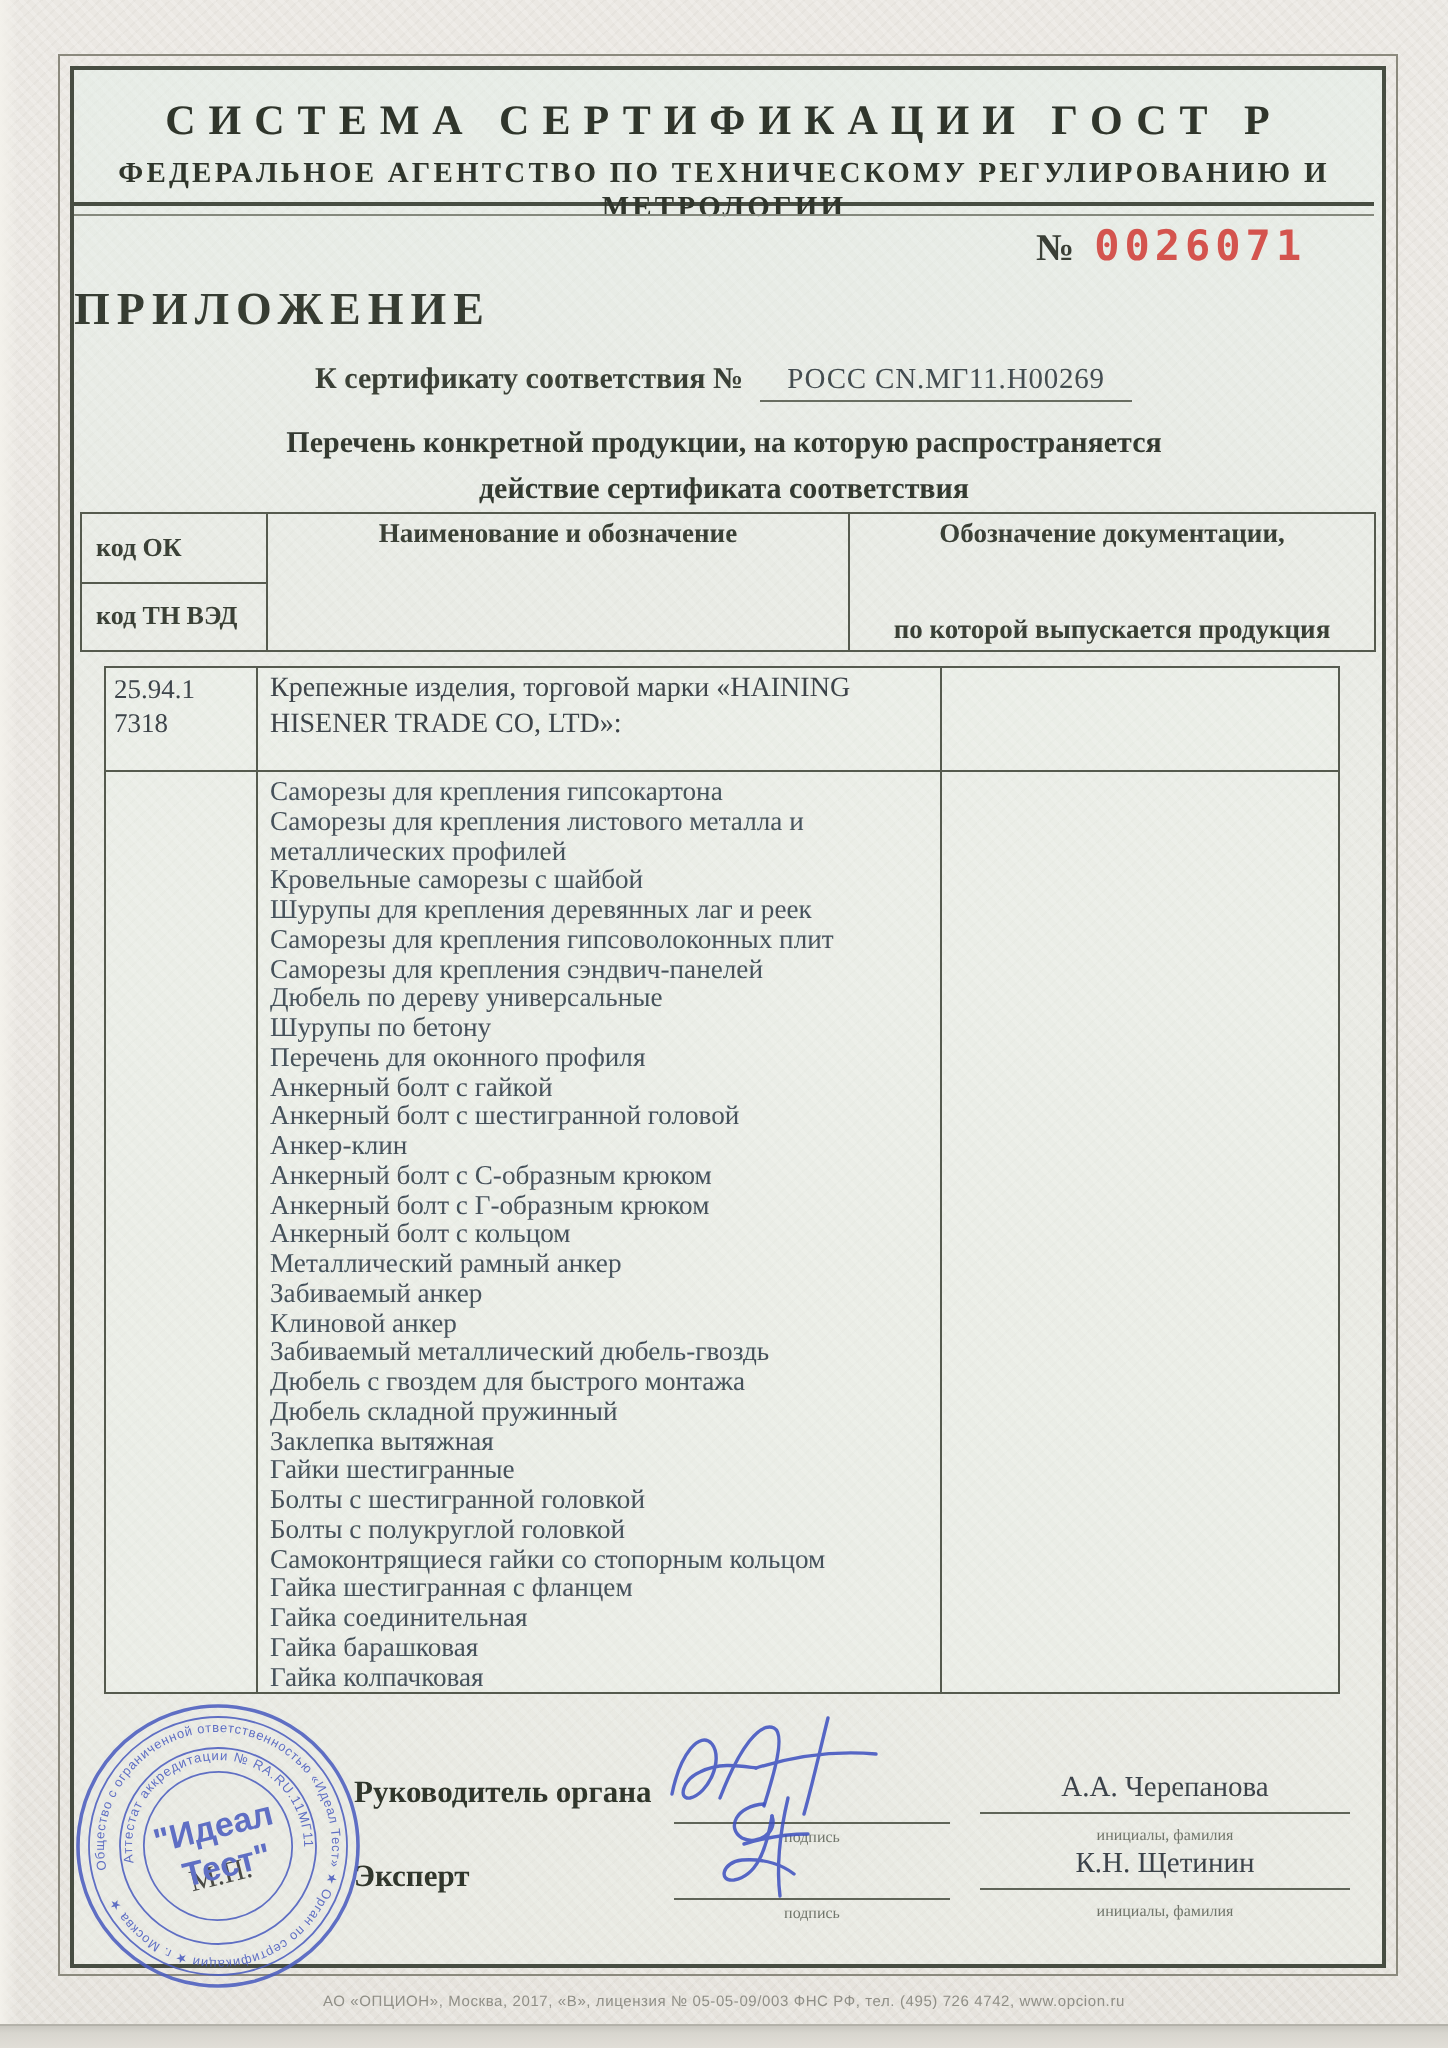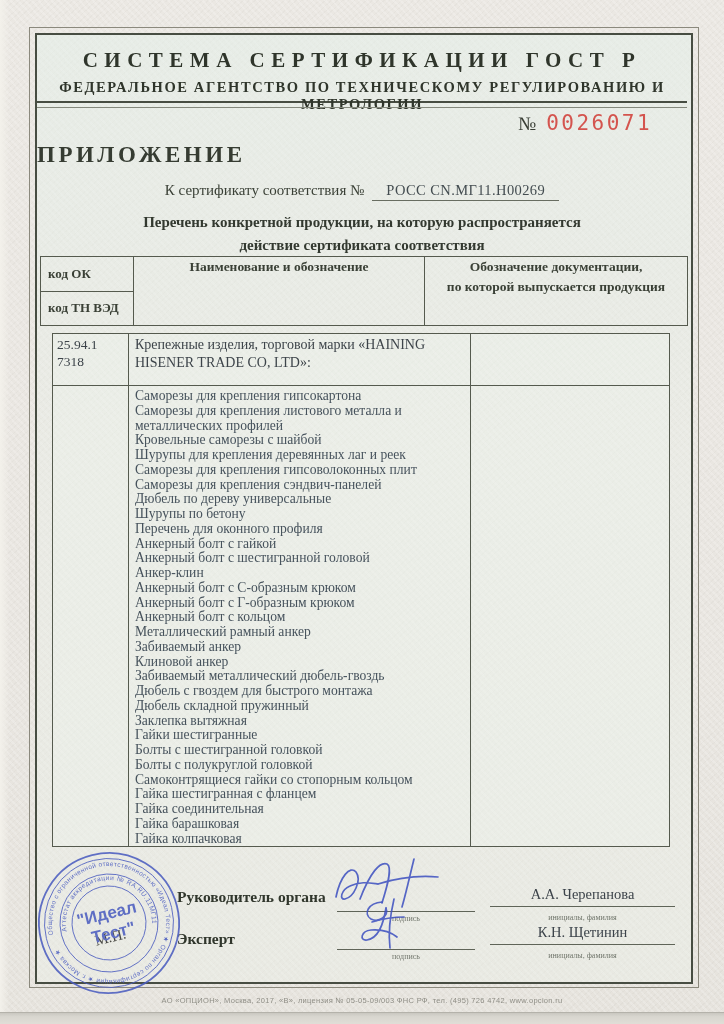--- a/index.html
+++ b/index.html
@@ -16,35 +16,35 @@
   .frame-outer{position:absolute;left:29px;top:27px;width:668px;height:959px;border:1px solid #8b897d;}
   .frame-inner{
     position:absolute;left:35px;top:33px;width:654px;height:947px;
     border:2.5px solid #474d42;
     background:linear-gradient(180deg,rgba(228,240,233,.55),rgba(233,241,233,.35) 40%,rgba(236,241,233,.45));
   }
   .header-box{position:absolute;left:37px;top:35px;width:650px;height:66px;border-bottom:2.5px solid #474d42;text-align:center;}
   .header-thinline{position:absolute;left:37px;top:107px;width:650px;height:0;border-top:1px solid #84887c;}
   .h1{margin-top:13px;font-size:21px;font-weight:bold;letter-spacing:6.5px;color:#2f352b;}
   .h2{margin-top:6px;font-size:14.5px;font-weight:bold;letter-spacing:1.6px;color:#2f352b;}
-  .doc-number{position:absolute;left:518px;top:111px;white-space:nowrap;}
+  .doc-number{position:absolute;left:518px;top:111px;white-space:nowrap;font-weight:bold;}
   .doc-number .sym{font-size:19px;color:#3a3f36;margin-right:10px;}
   .doc-number .val{font-family:"DejaVu Sans Mono",monospace;font-size:21px;letter-spacing:2.5px;color:#d4544e;}
   .appendix-title{position:absolute;left:37px;top:142px;width:650px;text-align:left;font-size:23px;font-weight:bold;letter-spacing:3.5px;color:#363c32;}
   .cert-line{position:absolute;left:37px;top:182px;width:650px;text-align:center;font-size:15px;}
-  .cert-line .lbl{font-weight:normal;}
+  .cert-line .lbl{font-weight:bold;}
   .cert-line .num{display:inline-block;margin-left:8px;padding:0 14px 1px 14px;border-bottom:1px solid #686d61;font-size:14.5px;color:#434c50;letter-spacing:.4px;}
   .subtitle{position:absolute;left:37px;top:211px;width:650px;text-align:center;font-size:15px;font-weight:bold;line-height:1.5;color:#333930;}
   
   .thead{position:absolute;left:40px;top:256px;width:646px;height:68px;border:1.6px solid #555a4e;display:grid;grid-template-columns:93px 291px 1fr;}
   .thead .c1{border-right:1.6px solid #555a4e;display:flex;flex-direction:column;}
   .thead .c1 .half{flex:1;display:flex;align-items:center;padding-left:7px;font-size:13px;font-weight:bold;}
   .thead .c1 .half.top{border-bottom:1px solid #555a4e;}
   .thead .c2{border-right:1.6px solid #555a4e;}
-  .thead .c2,.thead .c3{display:flex;flex-direction:column;align-items:center;justify-content:flex-start;text-align:center;font-size:13.5px;font-weight:bold;line-height:1.45;}
+  .thead .c2,.thead .c3{display:flex;flex-direction:column;align-items:center;justify-content:space-between;text-align:center;font-size:13.5px;font-weight:bold;line-height:1.45;}
   
   .btable{position:absolute;left:52px;top:333px;width:616px;height:512px;border:1.6px solid #555a4e;display:grid;grid-template-columns:76px 342px 1fr;grid-template-rows:52px 1fr;background:rgba(240,246,240,.25);}
   .bt-c11{border-right:1.6px solid #555a4e;border-bottom:1.6px solid #555a4e;padding:2px 3px 0 4px;font-size:13.5px;line-height:17px;color:#3d444a;}
   .bt-c12{border-right:1.6px solid #555a4e;border-bottom:1.6px solid #555a4e;padding:2px 3px 0 6px;font-size:14px;line-height:17.5px;color:#3d444a;}
   .bt-c13{border-bottom:1.6px solid #555a4e;}
   .bt-c21{border-right:1.6px solid #555a4e;}
   .bt-c22{border-right:1.6px solid #555a4e;padding:3px 12px 0 6px;}
   .product-line{font-size:13.6px;line-height:14.75px;color:#46525c;white-space:nowrap;}
   
   .sig-role{position:absolute;font-size:15.5px;font-weight:bold;color:#30362c;}

